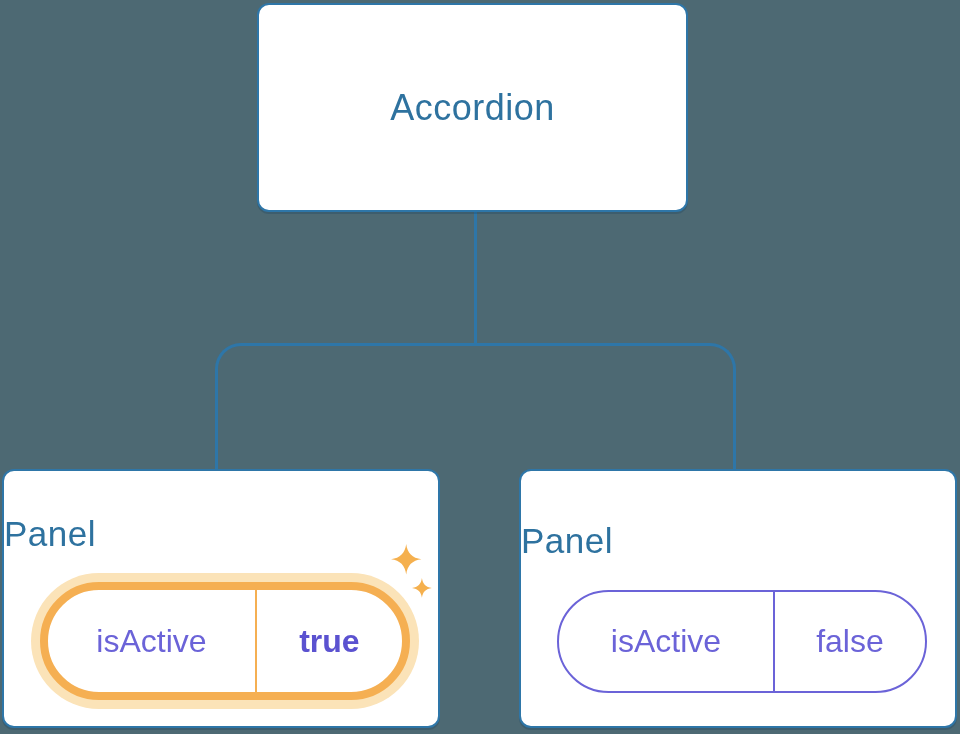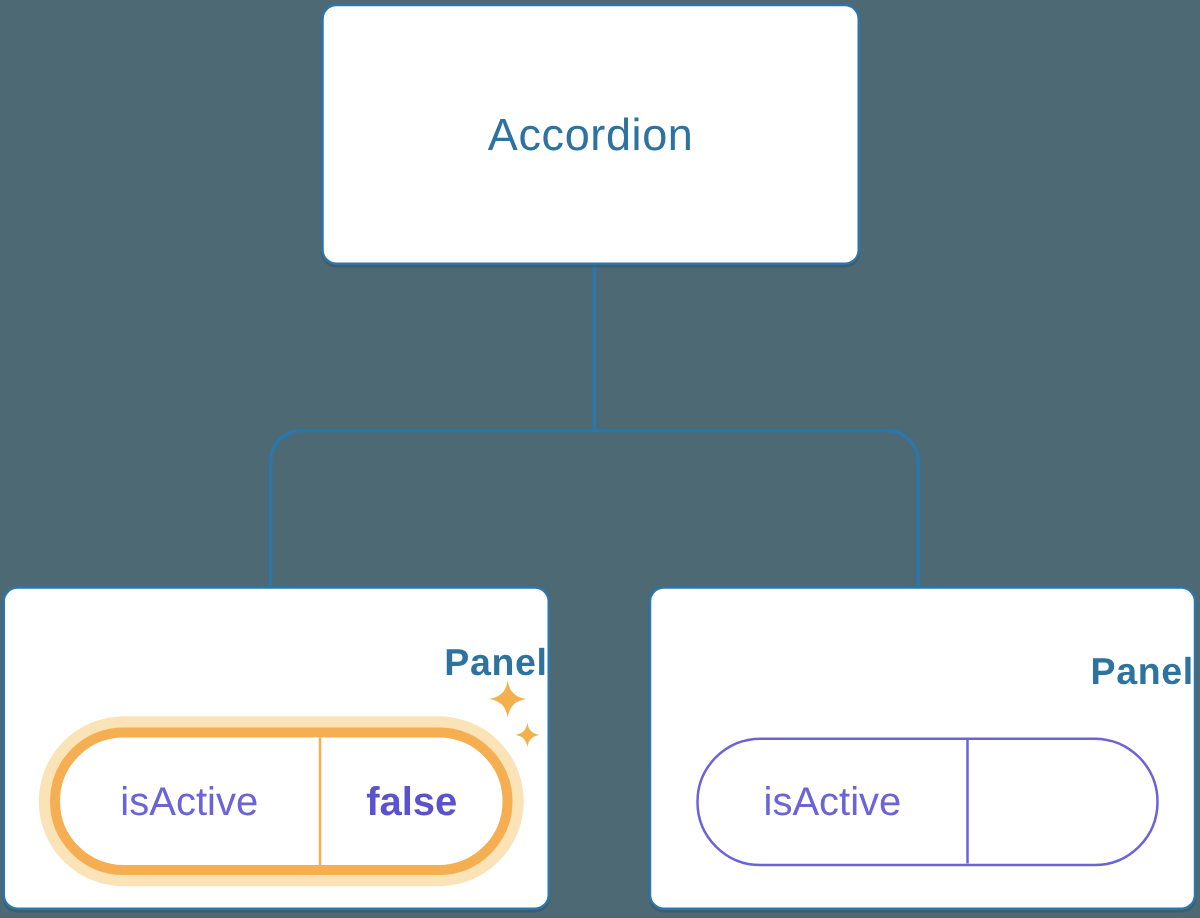--- a/index.html
+++ b/index.html
@@ -32,23 +32,23 @@
   .node-root{
     left:257px; top:3px; width:431px; height:209px;
     display:flex; align-items:center; justify-content:center;
   }
   .node-title{
     color:var(--text-blue);
     font-size:36px; font-weight:500; letter-spacing:0.5px;
   }
   .panel-title{
     position:absolute; left:0; width:100%;
-    text-align:right;
+    text-align:left;
     color:var(--text-blue);
-    font-size:30px; font-weight:700; letter-spacing:0.5px;
+    font-size:35px; font-weight:400; letter-spacing:0.5px;
   }
   .panel-left{left:2px; top:469px; width:438px; height:259px;}
   .panel-right{left:519px; top:469px; width:438px; height:259px;}
   .panel-left .panel-title{top:43px;}
   .panel-right .panel-title{top:50px;}
 
   
   .stem{
     position:absolute; left:474px; top:212px;
     width:3px; height:133px;
@@ -113,29 +113,30 @@
   <div class="bracket"></div>
 
   <div class="node node-root">
     <div class="node-title">Accordion</div>
   </div>
 
   <div class="node panel-left">
     <div class="panel-title">Panel</div>
     <div class="pill pill-active">
       <div class="pill-cell pill-key">isActive</div>
-      <div class="pill-cell pill-value">false</div>
+      <div class="pill-cell pill-value">true</div>
     </div>
   </div>
 
   <svg class="sparkles" viewBox="0 0 52 60" xmlns="http://www.w3.org/2000/svg" aria-hidden="true">
     <path fill="currentColor" transform="translate(2,1) scale(0.95)" d="M16 0 C17.2 9.6 22.4 14.8 32 16 C22.4 17.2 17.2 22.4 16 32 C14.8 22.4 9.6 17.2 0 16 C9.6 14.8 14.8 9.6 16 0 Z"></path>
     <path fill="currentColor" transform="translate(23,35) scale(0.62)" d="M16 0 C17.2 9.6 22.4 14.8 32 16 C22.4 17.2 17.2 22.4 16 32 C14.8 22.4 9.6 17.2 0 16 C9.6 14.8 14.8 9.6 16 0 Z"></path>
   </svg>
 
   <div class="node panel-right">
     <div class="panel-title">Panel</div>
     <div class="pill pill-inactive">
       <div class="pill-cell pill-key">isActive</div>
+      <div class="pill-cell pill-value">false</div>
     </div>
   </div>
 
 </div>
 
 </body></html>

